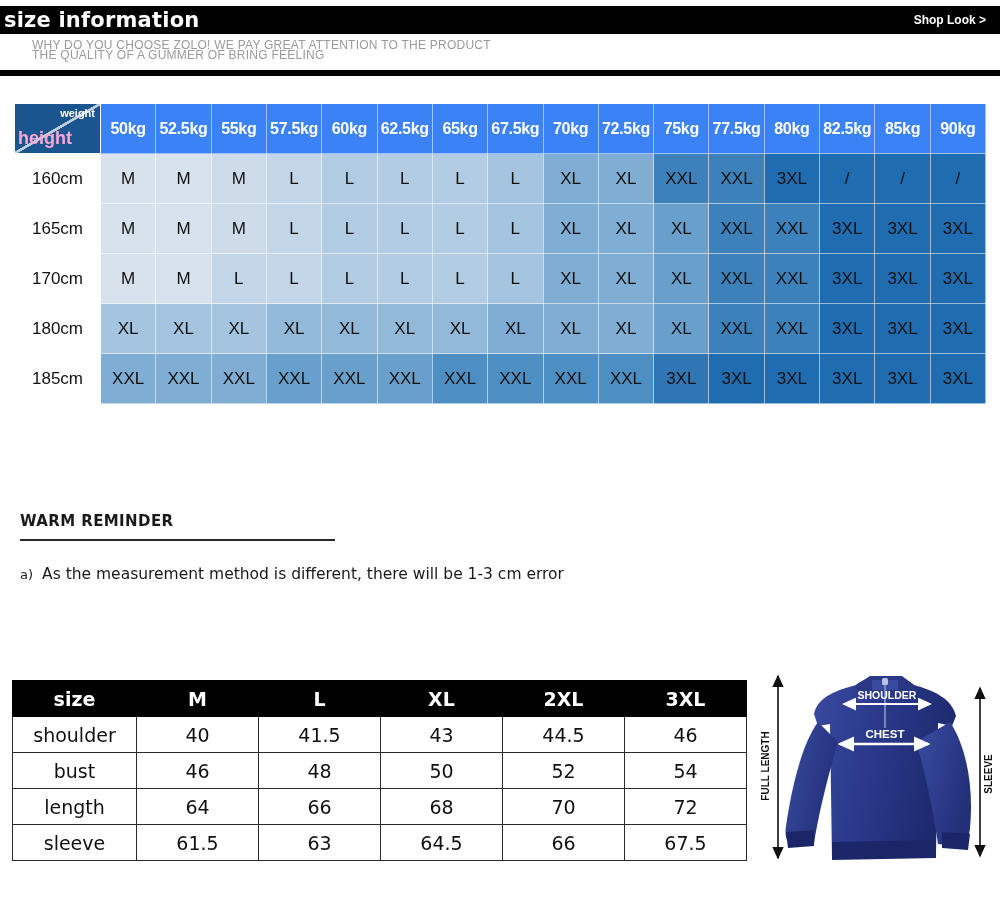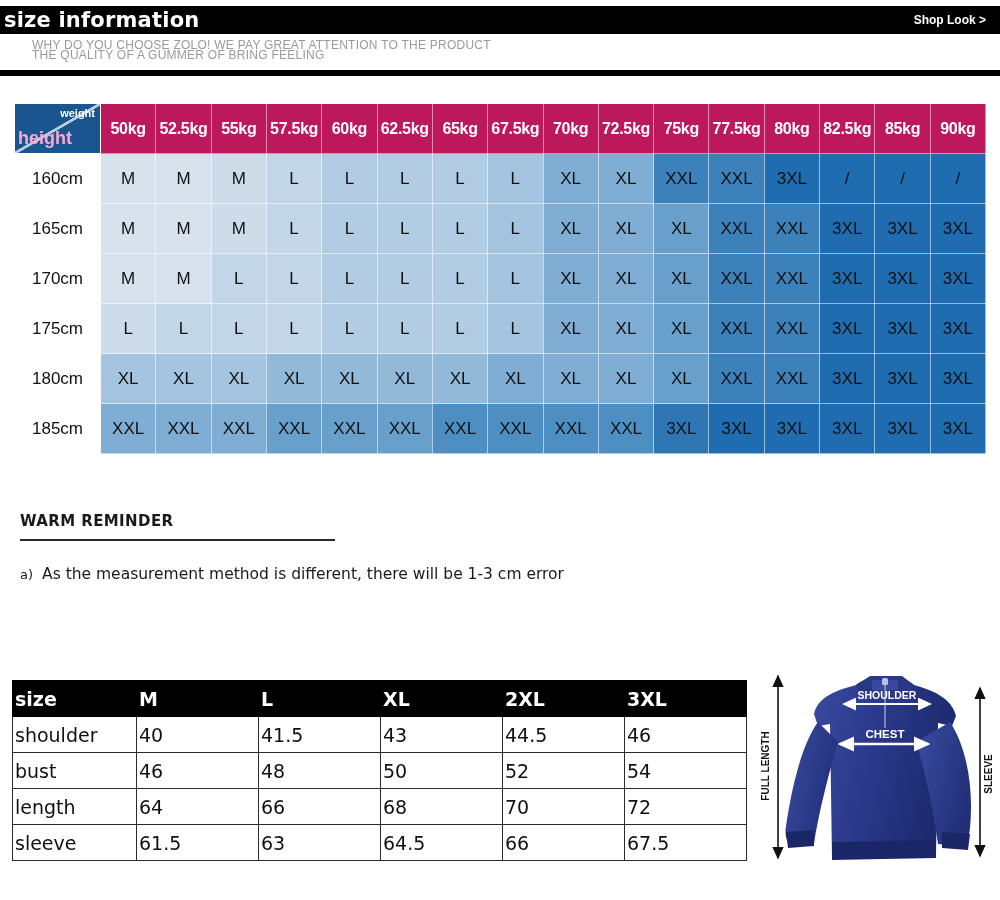--- a/index.html
+++ b/index.html
@@ -52,21 +52,21 @@
     height:50px;
     text-align:center;
     vertical-align:middle;
     font-size:17px;
     font-weight:400;
     border:1px solid rgba(255,255,255,.55);
     color:#111;
     font-family:"Liberation Sans", sans-serif;
   }
   table.sizegrid th.wcol {
-    background:#be185d;
+    background:#3b82f6;
     color:#fff;
     font-weight:700;
     font-size:16px;
     letter-spacing:-.3px;
     border:1px solid rgba(255,255,255,.5);
   }
   th.corner {
     width:86px;
     background:#1b558f;
     position:relative;
@@ -133,21 +133,21 @@
 
   
   .meas-wrap { position:absolute; left:12px; top:680px; }
   table.meas {
     border-collapse:collapse;
     table-layout:fixed;
   }
   table.meas th, table.meas td {
     border:1.6px solid #2b2b2b;
     height:36px;
-    text-align:left;
+    text-align:center;
     font-size:19px;
     font-family:"DejaVu Sans", sans-serif;
     color:#111;
     font-weight:400;
     padding:0 2px;
   }
   table.meas th {
     background:#000; color:#fff; font-weight:700;
     border:1.6px solid #000;
   }
@@ -245,39 +245,20 @@
           <td class="lv9">XXL</td>
           <td class="lv9">XXL</td>
           <td class="lv11">3XL</td>
           <td class="lv11">3XL</td>
           <td class="lv11">3XL</td>
         </tr>
         <tr>
           <td class="hcol">170cm</td>
           <td class="lv0">M</td>
           <td class="lv0">M</td>
-          <td class="lv2">L</td>
-          <td class="lv2">L</td>
-          <td class="lv3">L</td>
-          <td class="lv3">L</td>
-          <td class="lv3">L</td>
-          <td class="lv4">L</td>
-          <td class="lv6">XL</td>
-          <td class="lv6">XL</td>
-          <td class="lv7">XL</td>
-          <td class="lv9">XXL</td>
-          <td class="lv9">XXL</td>
-          <td class="lv11">3XL</td>
-          <td class="lv11">3XL</td>
-          <td class="lv11">3XL</td>
-        </tr>
-        <tr>
-          <td class="hcol">175cm</td>
-          <td class="lv1">L</td>
-          <td class="lv2">L</td>
           <td class="lv2">L</td>
           <td class="lv2">L</td>
           <td class="lv3">L</td>
           <td class="lv3">L</td>
           <td class="lv3">L</td>
           <td class="lv4">L</td>
           <td class="lv6">XL</td>
           <td class="lv6">XL</td>
           <td class="lv7">XL</td>
           <td class="lv9">XXL</td>

